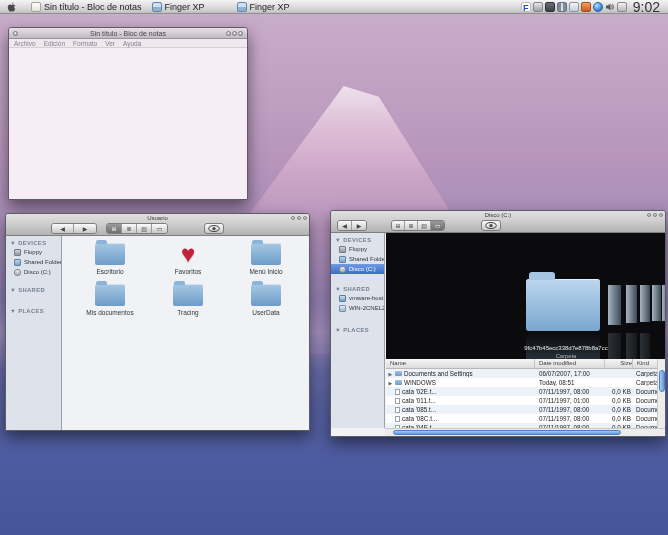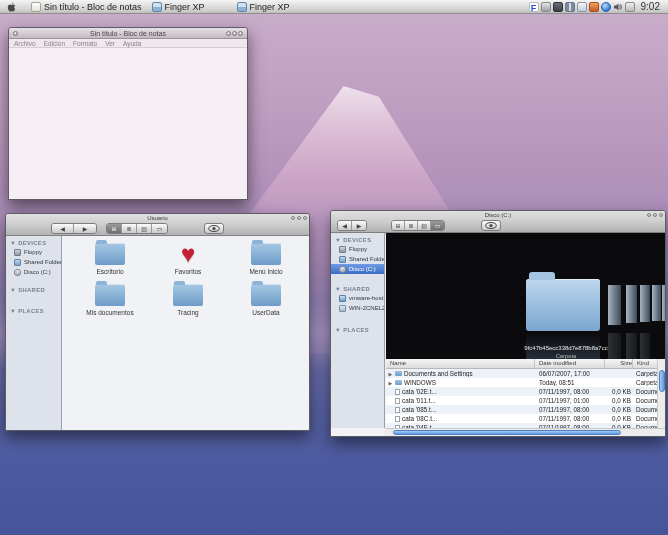--- a/index.html
+++ b/index.html
@@ -28,21 +28,21 @@
   .tray { display:flex; align-items:center; gap:2px; margin-right:6px; }
   .tray span { width:10px; height:10px; display:inline-block; border-radius:2px; }
   .t-f { background:#fff; color:#1b4fd8; font-weight:bold; font-size:9px; line-height:10px; text-align:center; border:1px solid #bbb; }
   .t-gray  { background:linear-gradient(180deg,#e8e8e8,#9d9da5); border:1px solid #85858d; }
   .t-dark  { background:linear-gradient(180deg,#6a6e78,#3c4048); border:1px solid #2e3238; }
   .t-grid  { background:repeating-linear-gradient(90deg,#7c8aa0 0 3px,#d8dde4 3px 5px); border:1px solid #6c7686; }
   .t-win   { background:linear-gradient(180deg,#f4f6f8,#c2ccd8); border:1px solid #8a94a2; }
   .t-msn   { background:linear-gradient(180deg,#f2a25a,#c85a28); border:1px solid #a34a20; }
   .t-globe { background:radial-gradient(circle at 35% 30%,#bfe0ff,#2f7fd0 70%); border-radius:50% !important; border:1px solid #1f5fa6; }
   .t-batt  { background:linear-gradient(180deg,#f0f0f0,#b9b9b9); border:1px solid #8a8a8a; border-radius:2px; }
-  .clock { font-size:10px; color:#333; margin-right:8px; white-space:nowrap; }
+  .clock { font-size:14px; color:#333; margin-right:8px; white-space:nowrap; }
 
   
   .win { position:absolute; border:1px solid #5c5c66; box-shadow:0 7px 16px rgba(0,0,0,.5); border-radius:3px 3px 0 0; background:#f2f2f4; }
 
   
   .notepad { left:8px; top:27px; width:240px; height:173px; }
   .np-title { position:relative; height:11px; background:linear-gradient(180deg,#e6e0e6,#c3bbc3); border-bottom:1px solid #9a929a;
     text-align:center; font-size:7px; line-height:11px; color:#4a444a; border-radius:3px 3px 0 0; }
   .np-dot { position:absolute; top:3px; width:5px; height:5px; border-radius:50%;
     background:radial-gradient(circle at 35% 30%,#fdfdfd,#9a949a); border:1px solid #7e767e; }

